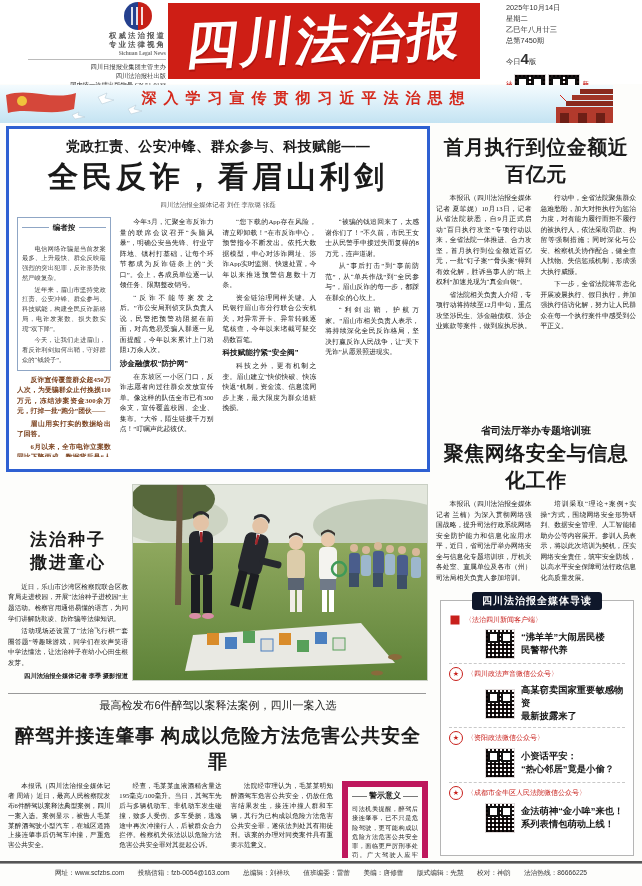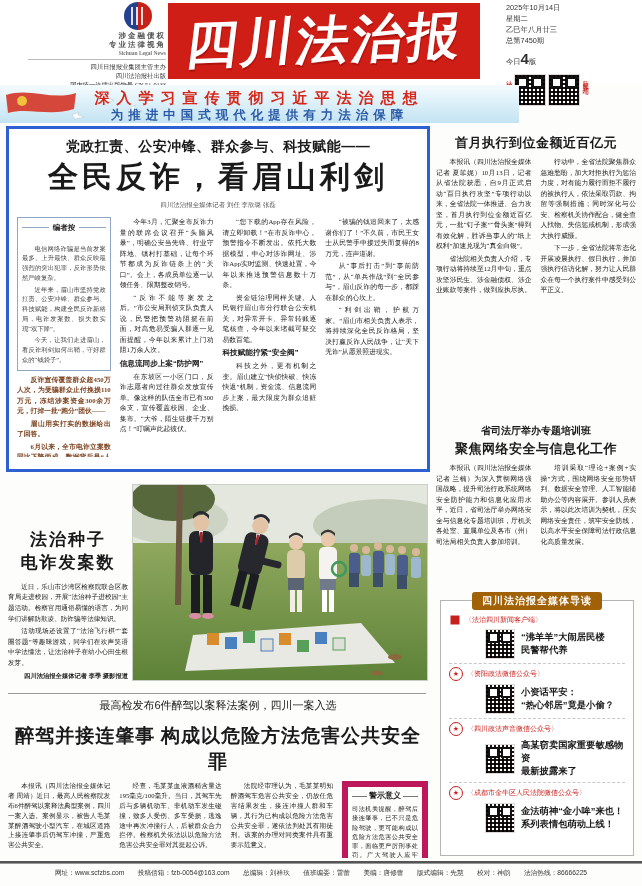--- a/index.html
+++ b/index.html
@@ -28,21 +28,21 @@
   .vlabel{writing-mode:vertical-rl;font-size:6.3px;color:#c8201c;letter-spacing:2px;line-height:1;padding-top:1px;}
   .qr{position:relative;background-color:#fff;border:1px solid #e0dada;
       background-image:repeating-linear-gradient(0deg,#1d1414 0 2px,transparent 2px 4px),
                        repeating-linear-gradient(90deg,#1d1414 0 2px,transparent 2px 4px);
       background-blend-mode:multiply;}
   .qr::before{content:"";position:absolute;left:2px;top:2px;width:7px;height:7px;border:2px solid #111;background:#fff;}
   .qr::after{content:"";position:absolute;right:2px;top:2px;width:7px;height:7px;border:2px solid #111;background:#fff;}
   .qr.m{width:30px;height:30px;}
 
   
-  .banner{position:absolute;left:0;top:85px;width:519px;height:38px;overflow:hidden;
+  .banner{position:absolute;left:0;top:85px;width:613px;height:38px;overflow:hidden;
           background:linear-gradient(180deg,#f4fbfe 0%,#d9eef8 55%,#c4e3f2 100%);}
   .banner svg{position:absolute;inset:0;}
   .banner-l1{position:absolute;top:4px;left:0;width:100%;text-align:center;font-size:15px;font-weight:900;
              color:#d5281b;letter-spacing:7px;}
   .banner-l2{position:absolute;top:22px;left:0;width:100%;text-align:center;font-size:12.5px;font-weight:700;
              color:#2b5ba8;letter-spacing:5px;}
 
   
   .lead-box{position:absolute;left:6px;top:126px;width:424px;height:346px;border:3px solid #2e60d2;
             background:#fff;box-sizing:border-box;padding:4px 8px;overflow:hidden;}
@@ -57,21 +57,21 @@
   .note-title .rule{flex:1;border-top:1px solid #8fa6c5;height:0;}
   .stat{font-weight:700;color:#7c4320;}
   .subhead{font-weight:800;font-size:7.6px;margin:4px 0 2px;text-indent:0 !important;
            font-family:"Liberation Sans","DejaVu Sans",sans-serif;}
 
   
   .story{position:absolute;left:436px;width:200px;overflow:hidden;}
   .story-a{top:132px;height:288px;}
   .story-b{top:424px;height:168px;}
   .story-kicker{text-align:center;font-size:10px;font-weight:700;}
-  .story-headline{text-align:center;font-size:13px;font-weight:900;letter-spacing:.5px;margin-top:2px;}
+  .story-headline{text-align:center;font-size:20px;font-weight:900;letter-spacing:.5px;margin-top:2px;}
   .story-body{columns:2;column-gap:9px;margin-top:5px;font-size:6.8px;line-height:1.55;text-align:justify;}
   .story-body p{margin:0 0 2px;text-indent:2em;}
 
   
   .photo-left{position:absolute;left:8px;top:484px;width:120px;height:208px;overflow:hidden;margin-top:45px;}
   .photo-h{text-align:center;font-size:17px;font-weight:900;line-height:1.35;letter-spacing:2px;}
   .photo-paras{margin-top:7px;font-size:6.6px;line-height:1.6;text-align:justify;}
   .photo-paras p{margin:0 0 2px;text-indent:2em;}
   .photo-credit{margin-top:4px;font-size:6.3px;font-weight:700;text-align:right;color:#222;}
   .photo-frame{position:absolute;left:132px;top:484px;width:294px;height:195px;border:1px solid #c9cfc4;
@@ -86,21 +86,21 @@
   .b-cols{display:grid;grid-template-columns:1fr 1fr 1fr 86px;gap:9px;margin-top:6px;height:110px;overflow:hidden;
           font-size:6.6px;line-height:1.5;text-align:justify;}
   .b-cols p{margin:0;text-indent:2em;}
   .warn-box{border:6px solid #be185d;padding:3px 4px;font-size:6.2px;line-height:1.5;}
   .warn-title{display:flex;align-items:center;gap:2px;font-weight:700;font-size:8px;margin-bottom:2px;}
   .warn-title .rule{flex:1;border-top:1px solid #777;height:0;}
 
   
   .guide{position:absolute;left:440px;top:600px;width:194px;height:256px;border:1px solid #b5b5b5;
          box-sizing:border-box;padding:10px 8px 2px;background:#fff;}
-  .guide-header{position:absolute;top:-9px;left:50%;transform:translateX(-50%);background:#a16207;color:#fff;
+  .guide-header{position:absolute;top:-9px;left:50%;transform:translateX(-50%);background:#0f172a;color:#fff;
          font-size:10px;font-weight:700;padding:2px 10px;border-radius:3px;letter-spacing:1px;white-space:nowrap;}
   .g-item{padding:3px 0 4px;}
   .g-item + .g-item{border-top:1px dashed #c9c9c9;}
   .g-tag-row{display:flex;align-items:center;gap:4px;}
   .g-icon{width:12px;height:12px;flex:0 0 12px;}
   .g-icon.square{background:#c8201c;box-shadow:inset 0 0 0 1.5px #fff,inset 0 0 0 3px #c8201c;}
   .g-icon.round{border:1px solid #c8201c;border-radius:50%;position:relative;}
   .g-icon.round::before{content:"★";position:absolute;inset:0;color:#c8201c;font-size:7px;line-height:11px;text-align:center;}
   .g-tag{color:#c8201c;font-size:7px;white-space:nowrap;overflow:hidden;}
   .g-body{display:flex;align-items:center;gap:6px;margin-top:3px;margin-left:36px;}
@@ -112,21 +112,21 @@
   .footer-text{position:absolute;left:0;top:869px;width:642px;text-align:center;font-size:6.7px;color:#333;}
 </style>
 </head>
 <body>
 
 <div class="page">
 
   <header class="masthead">
     <div class="logo-block">
       <div class="logo"></div>
-      <div class="tagline">涉金融债权</div>
+      <div class="tagline">权威法治报道</div>
       <div class="tagline">专业法律视角</div>
       <div class="tagline tagline-en">Sichuan Legal News</div>
       <div class="pub">四川日报报业集团主管主办</div>
       <div class="pub">四川法治报社出版</div>
       <div class="pub">国内统一连续出版物号 CN 51-0133</div>
       <div class="pub">邮发代号:61-7</div>
     </div>
     <div class="title-box">
       <div class="paper-title">四川法治报</div>
     </div>
@@ -161,21 +161,20 @@
         <rect x="596" y="28" width="9" height="10" fill="#6e1f16"></rect>
         <rect x="614" y="28" width="9" height="10" fill="#6e1f16"></rect>
         <rect x="566" y="16" width="64" height="5" fill="#8a2a1e"></rect>
         <rect x="572" y="10" width="52" height="5" fill="#a03527"></rect>
         <rect x="580" y="4" width="36" height="5" fill="#8a2a1e"></rect>
         <line x1="566" y1="16" x2="560" y2="10" stroke="#d5281b" stroke-width="1"></line>
         <line x1="630" y1="16" x2="636" y2="10" stroke="#d5281b" stroke-width="1"></line>
       </g>
     </svg>
     <div class="banner-l1 sans">深入学习宣传贯彻习近平法治思想</div>
-    <div class="banner-l2 sans">为推进中国式现代化提供有力法治保障</div>
   </div>
 
   <section class="lead-box">
     <div class="lead-kicker sans">党政扛责、公安冲锋、群众参与、科技赋能——</div>
     <div class="lead-headline sans">全民反诈，看眉山利剑</div>
     <div class="lead-byline">四川法治报全媒体记者 刘任 李欣璐 张磊</div>
     <div class="lead-cols">
       <div>
         <div class="note-box">
           <div class="note-title">
@@ -188,21 +187,21 @@
           <p>今天，让我们走进眉山，看反诈利剑如何出鞘，守好群众的“钱袋子”。</p>
         </div>
         <p class="stat">反诈宣传覆盖群众超450万人次，为受骗群众止付挽损110万元，冻结涉案资金300余万元，打掉一批“跑分”团伙——</p>
         <p class="stat">眉山用实打实的数据给出了回答。</p>
         <p class="stat">6月以来，全市电诈立案数同比下降两成，数据背后是“人民至上”的生动注脚。</p>
 
       </div>
       <div>
         <p>今年3月，汇聚全市反诈力量的联席会议召开“头脑风暴”，明确公安当先锋、行业守阵地、镇村打基础，让每个环节都成为反诈链条上的“关口”。会上，各成员单位逐一认领任务、限期整改销号。</p>
         <p>“反诈不能等案发之后。”市公安局刑侦支队负责人说，民警把预警劝阻挺在前面，对高危易受骗人群逐一见面提醒，今年以来累计上门劝阻1万余人次。</p>
-        <p class="subhead">信息流同步上案“防护网”</p>
+        <p class="subhead">涉金融债权“防护网”</p>
         <p>在东坡区一小区门口，反诈志愿者向过往群众发放宣传单。像这样的队伍全市已有300余支，宣传覆盖校园、企业、集市。“大爷，陌生链接千万别点！”叮嘱声此起彼伏。</p>
       </div>
       <div>
         <p>“您下载的App存在风险，请立即卸载！”在市反诈中心，预警指令不断发出。依托大数据模型，中心对涉诈网址、涉诈App实时监测、快速处置，今年以来推送预警信息数十万条。</p>
         <p>资金链治理同样关键。人民银行眉山市分行联合公安机关，对异常开卡、异常转账逐笔核查，今年以来堵截可疑交易数百笔。</p>
         <p class="subhead">科技赋能拧紧“安全阀”</p>
         <p>科技之外，更有机制之变。眉山建立“快侦快破、快冻快返”机制，资金流、信息流同步上案，最大限度为群众追赃挽损。</p>
       </div>
       <div>
         <p>“被骗的钱追回来了，太感谢你们了！”不久前，市民王女士从民警手中接过失而复得的8万元，连声道谢。</p>
@@ -227,21 +226,21 @@
     <div class="story-headline">聚焦网络安全与信息化工作</div>
     <div class="story-body">
       <p>本报讯（四川法治报全媒体记者 兰楠）为深入贯彻网络强国战略，提升司法行政系统网络安全防护能力和信息化应用水平，近日，省司法厅举办网络安全与信息化专题培训班，厅机关各处室、直属单位及各市（州）司法局相关负责人参加培训。</p>
       <p>培训采取“理论+案例+实操”方式，围绕网络安全形势研判、数据安全管理、人工智能辅助办公等内容展开。参训人员表示，将以此次培训为契机，压实网络安全责任，筑牢安全防线，以高水平安全保障司法行政信息化高质量发展。</p>
     </div>
   </section>
 
   <section class="photo-left">
     <div class="photo-h sans">
       <div>法治种子</div>
-      <div>电诈发案数</div>
+      <div>撒进童心</div>
     </div>
     <div class="photo-paras">
       <p>近日，乐山市沙湾区检察院联合区教育局走进校园，开展“法治种子进校园”主题活动。检察官用通俗易懂的语言，为同学们讲解防欺凌、防诈骗等法律知识。</p>
       <p>活动现场还设置了“法治飞行棋”“套圈答题”等趣味游戏，同学们在欢声笑语中学法懂法，让法治种子在幼小心田生根发芽。</p>
     </div>
     <div class="photo-credit">四川法治报全媒体记者 李季 摄影报道</div>
   </section>
 
   <figure class="photo-frame" style="margin:0">
     <svg viewBox="0 0 294 195" width="294" height="195">
@@ -378,48 +377,48 @@
         <div class="g-title">
           <div>“沸羊羊”大闹居民楼</div>
           <div>民警帮代养</div>
         </div>
       </div>
     </div>
 
     <div class="g-item">
       <div class="g-tag-row">
         <span class="g-icon round"></span>
+        <span class="g-tag">〈四川政法声音微信公众号〉</span>
+      </div>
+      <div class="g-body">
+        <div class="qr s"></div>
+        <div class="g-title">
+          <div>高某窃卖国家重要敏感物资</div>
+          <div>最新披露来了</div>
+        </div>
+      </div>
+    </div>
+
+    <div class="g-item">
+      <div class="g-tag-row">
+        <span class="g-icon round"></span>
         <span class="g-tag">〈资阳政法微信公众号〉</span>
       </div>
       <div class="g-body">
         <div class="qr s"></div>
         <div class="g-title">
           <div>小资话平安：</div>
           <div>“热心邻居”竟是小偷？</div>
         </div>
       </div>
     </div>
 
     <div class="g-item">
       <div class="g-tag-row">
         <span class="g-icon round"></span>
-        <span class="g-tag">〈四川政法声音微信公众号〉</span>
-      </div>
-      <div class="g-body">
-        <div class="qr s"></div>
-        <div class="g-title">
-          <div>高某窃卖国家重要敏感物资</div>
-          <div>最新披露来了</div>
-        </div>
-      </div>
-    </div>
-
-    <div class="g-item">
-      <div class="g-tag-row">
-        <span class="g-icon round"></span>
         <span class="g-tag">〈成都市金牛区人民法院微信公众号〉</span>
       </div>
       <div class="g-body">
         <div class="qr s"></div>
         <div class="g-title">
           <div>金法萌神“金小哞”来也！</div>
           <div>系列表情包萌动上线！</div>
         </div>
       </div>
     </div>

